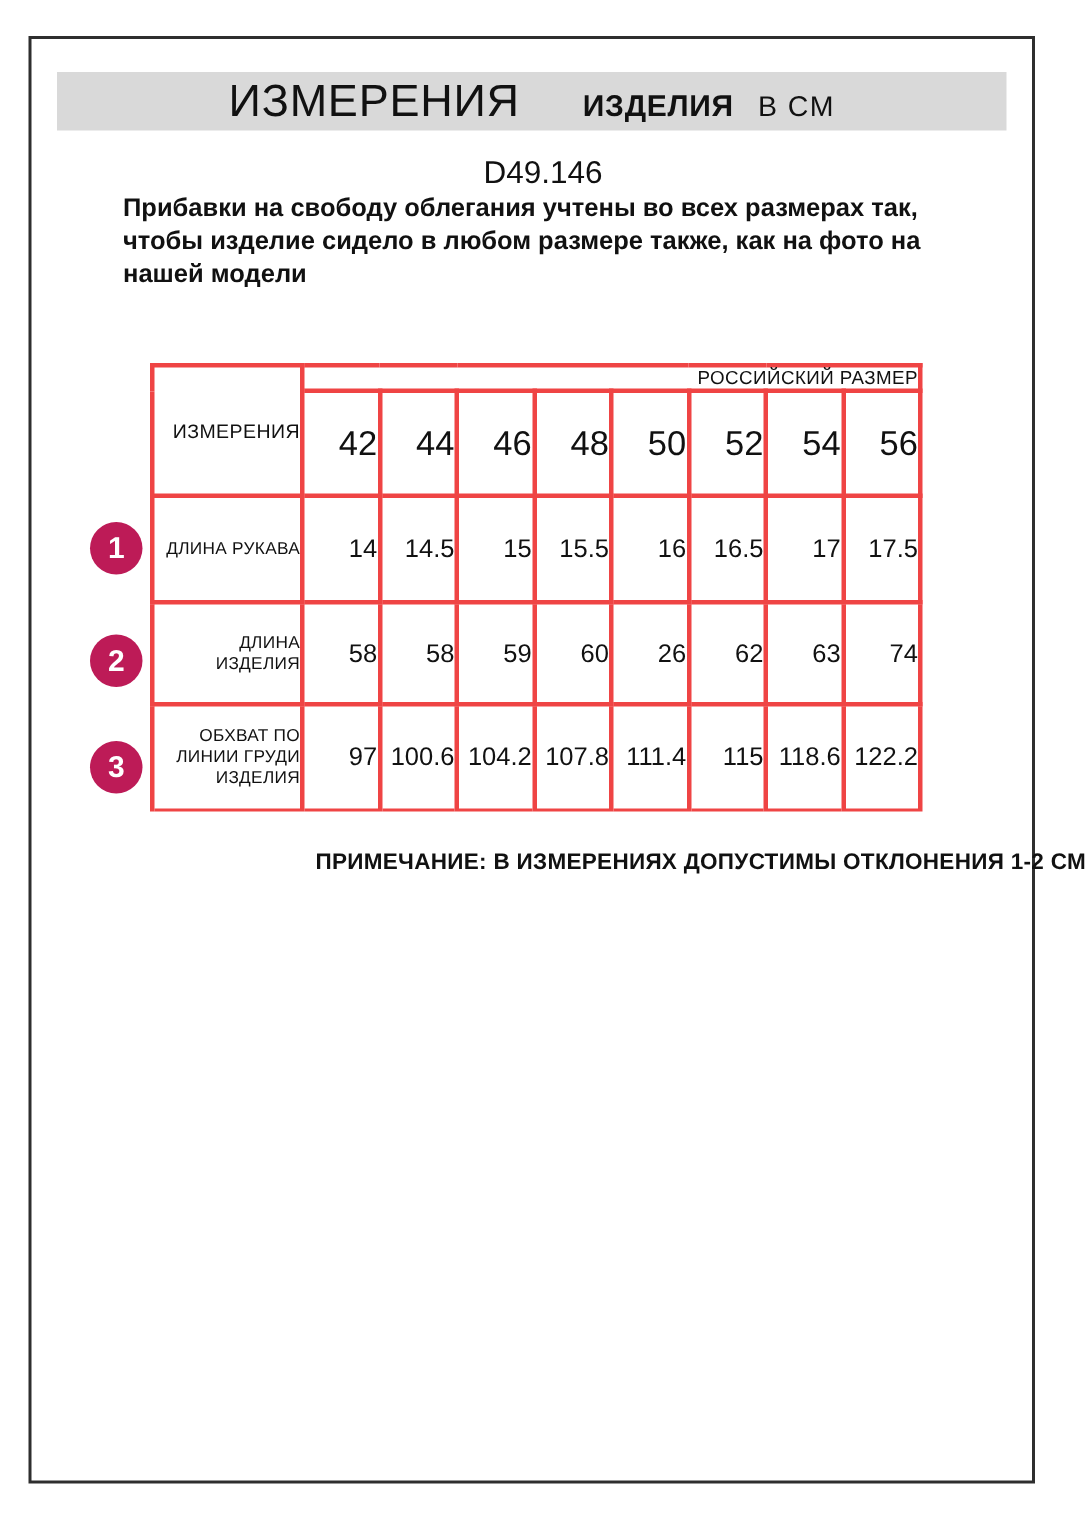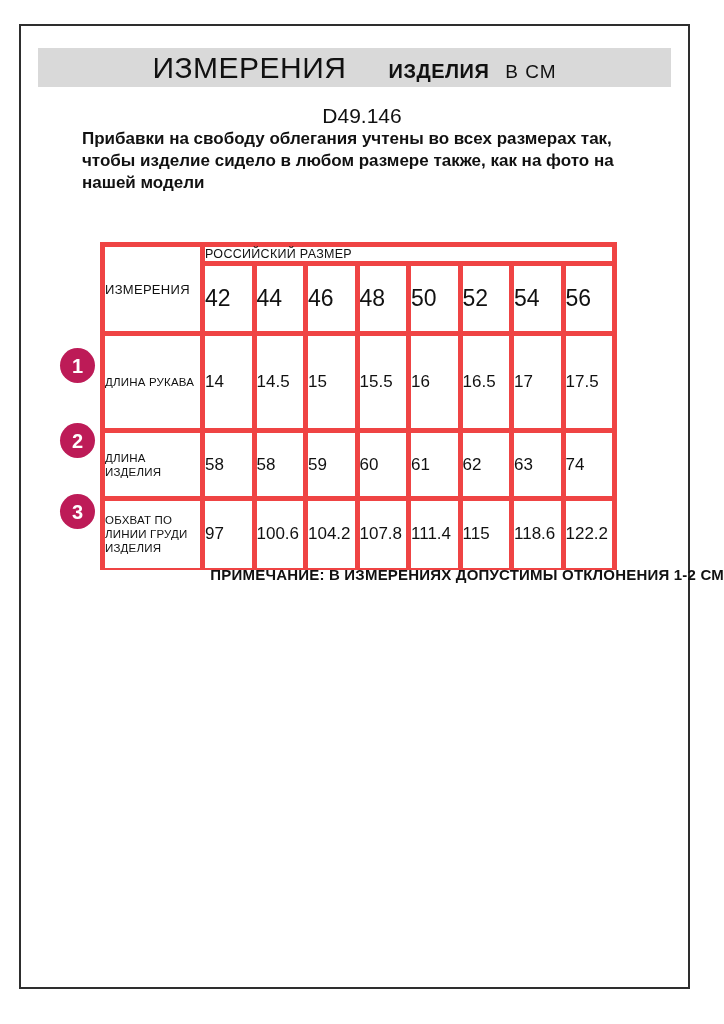--- a/index.html
+++ b/index.html
@@ -27,21 +27,21 @@
   .product-desc {
     position: absolute; left: 82px; top: 128px; width: 560px;
     font-size: 17px; line-height: 22px; font-weight: 700;
   }
 
   .mtable {
     position: absolute; left: 100px; top: 242px; width: 512px;
     border-collapse: collapse; table-layout: fixed;
   }
   .mtable th, .mtable td {
-    border: 5px solid #ef4444; text-align: left; vertical-align: middle;
+    border: 3px solid #ef4444; text-align: right; vertical-align: middle;
     background: #fff; font-weight: 400; padding: 0;
   }
   .corner-label { font-size: 13px; letter-spacing: 0.3px; }
   .size-group-label { font-size: 12.5px; height: 16px; letter-spacing: 0.3px; }
   .size-cell { font-size: 23px; font-weight: 700; }
   .size-header-row { height: 70px; }
   .mtable tbody td { border-top-width: 2px; }
   .mtable tbody tr:last-child td { border-bottom-width: 2px; margin-top: 36px; }
   .row-label { font-size: 11.5px; line-height: 14px; padding: 0 5px; letter-spacing: 0.2px; }
   .value-cell { font-size: 17px; }
@@ -94,38 +94,38 @@
         <th class="size-cell">44</th>
         <th class="size-cell">46</th>
         <th class="size-cell">48</th>
         <th class="size-cell">50</th>
         <th class="size-cell">52</th>
         <th class="size-cell">54</th>
         <th class="size-cell">56</th>
       </tr>
   </thead>
   <tbody>
-      <tr style="height: 97px;">
+      <tr style="height: 71px;">
         <td class="row-label">ДЛИНА РУКАВА</td>
         <td class="value-cell">14</td>
         <td class="value-cell">14.5</td>
         <td class="value-cell">15</td>
         <td class="value-cell">15.5</td>
         <td class="value-cell">16</td>
         <td class="value-cell">16.5</td>
         <td class="value-cell">17</td>
         <td class="value-cell">17.5</td>
       </tr>
       <tr style="height: 68px;">
         <td class="row-label">ДЛИНА ИЗДЕЛИЯ</td>
         <td class="value-cell">58</td>
         <td class="value-cell">58</td>
         <td class="value-cell">59</td>
         <td class="value-cell">60</td>
-        <td class="value-cell">61</td>
+        <td class="value-cell">26</td>
         <td class="value-cell">62</td>
         <td class="value-cell">63</td>
         <td class="value-cell">74</td>
       </tr>
       <tr style="height: 70px;">
         <td class="row-label">ОБХВАТ ПО ЛИНИИ ГРУДИ ИЗДЕЛИЯ</td>
         <td class="value-cell">97</td>
         <td class="value-cell">100.6</td>
         <td class="value-cell">104.2</td>
         <td class="value-cell">107.8</td>

